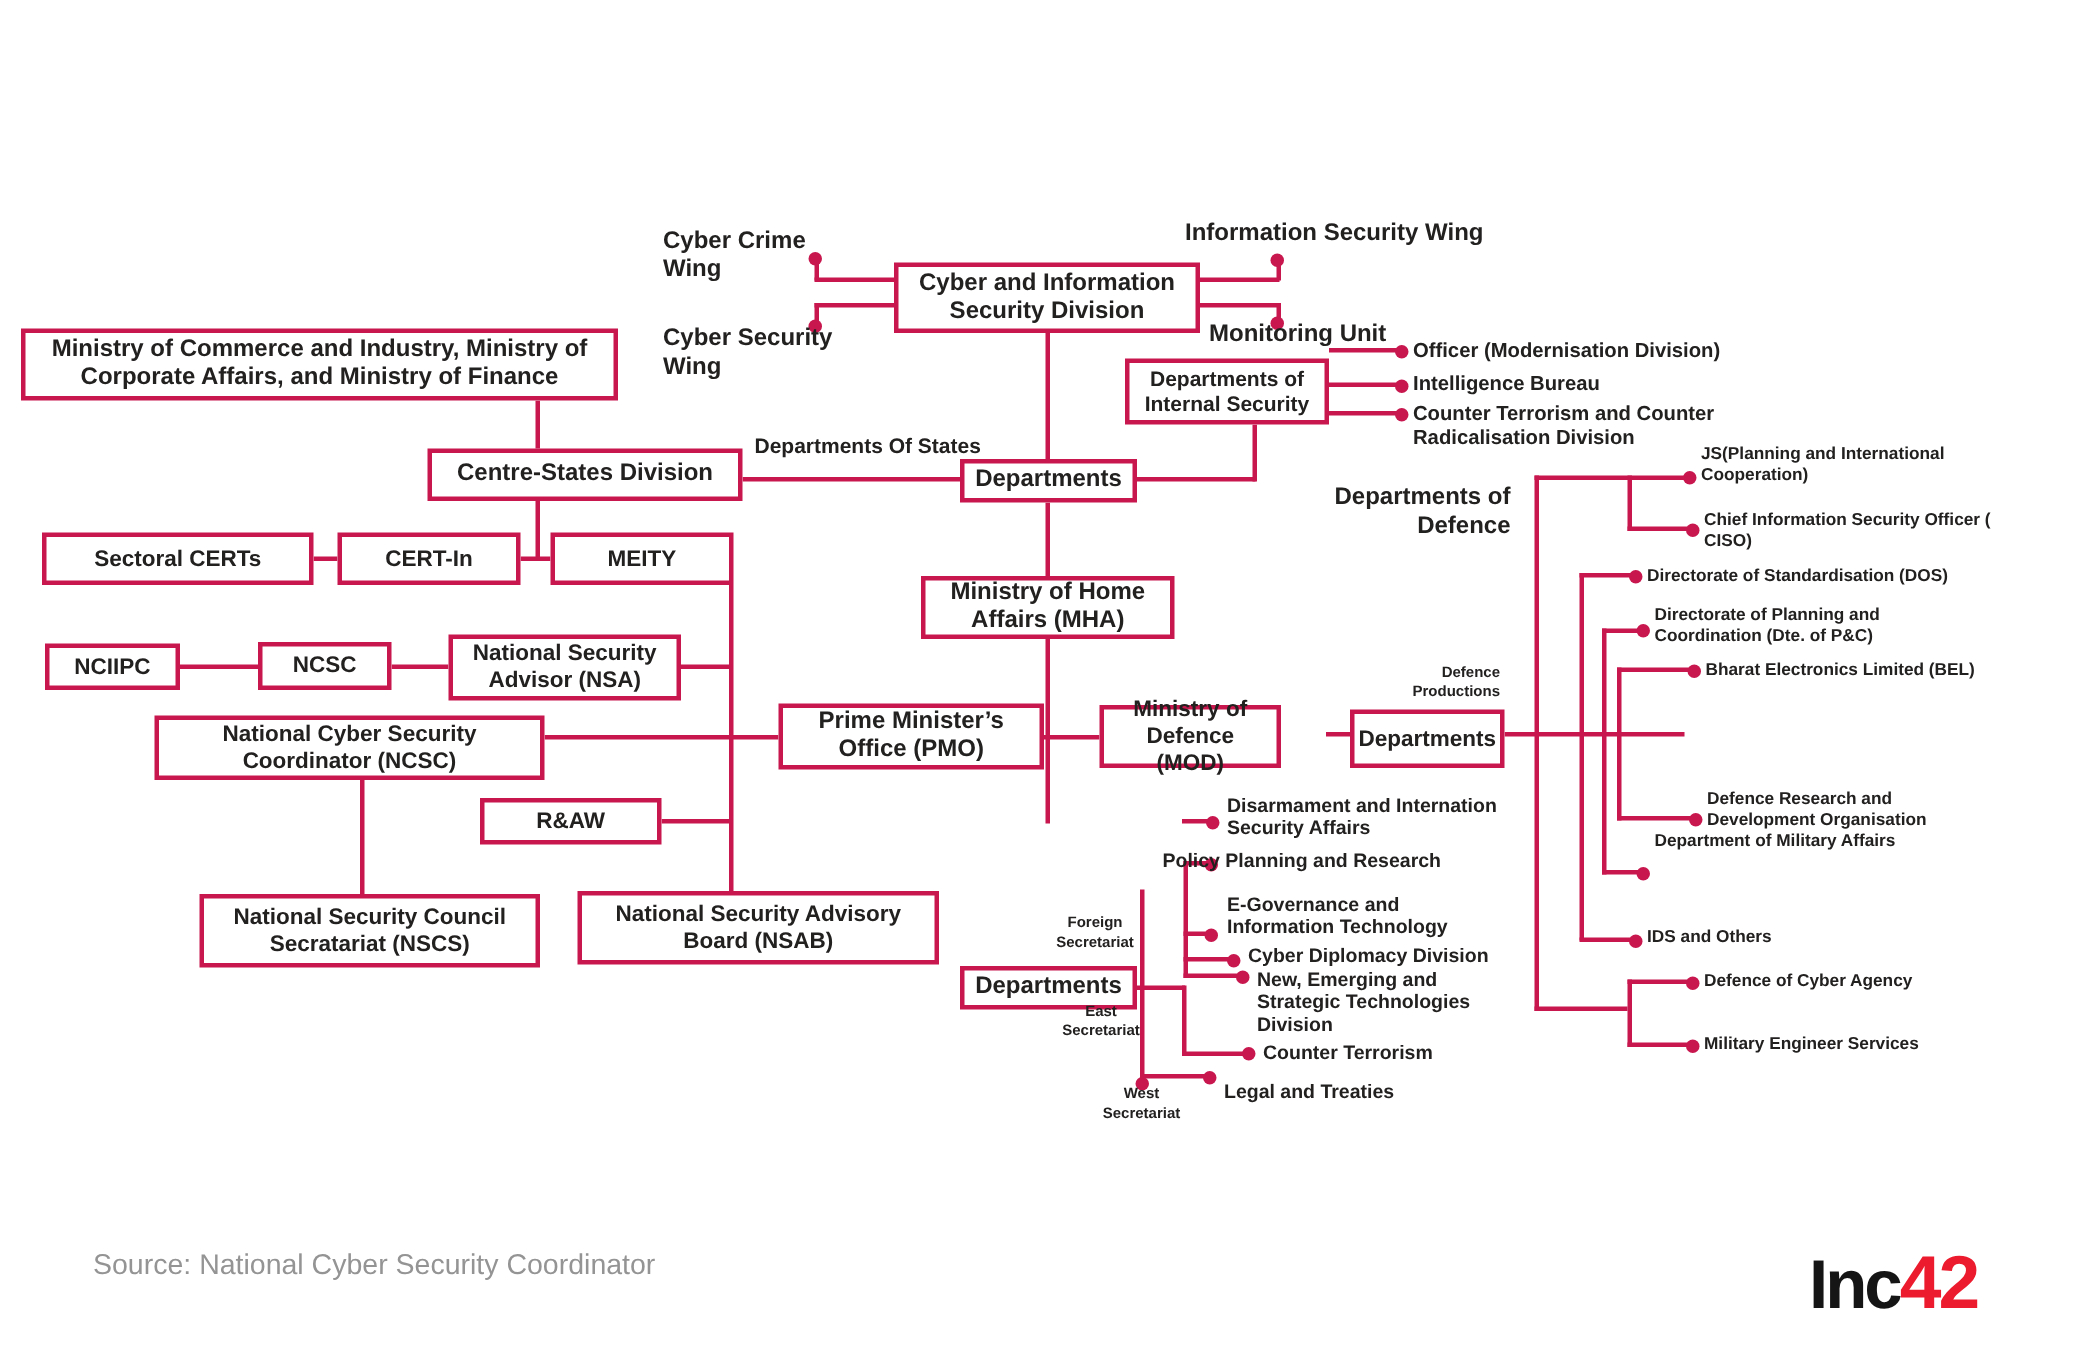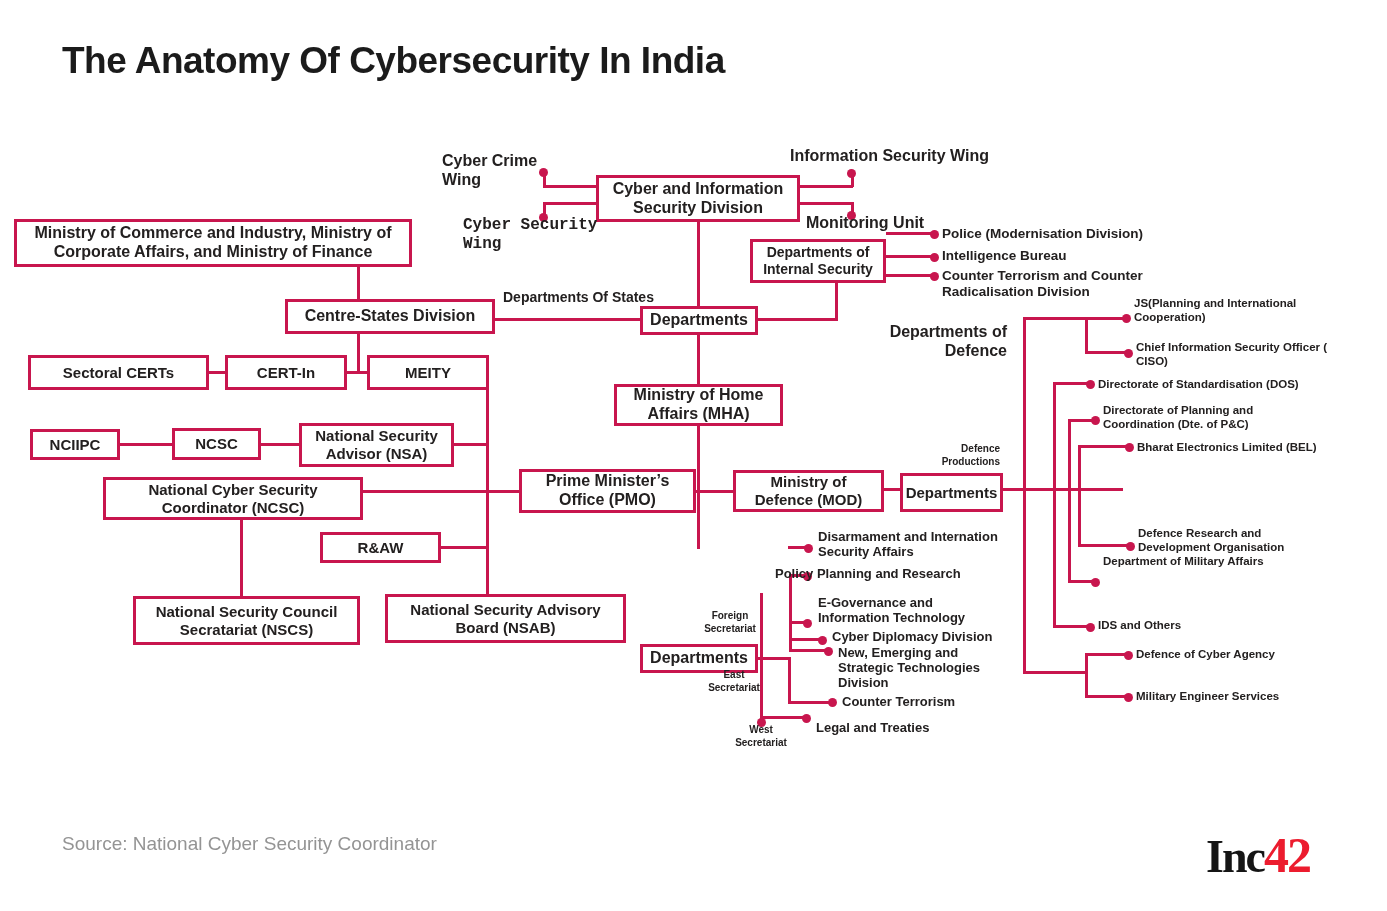--- a/index.html
+++ b/index.html
@@ -10,31 +10,30 @@
       display:flex;align-items:center;justify-content:center;text-align:center;
       font-weight:700;line-height:1.18;padding:1px 4px;}
   .lb{position:absolute;font-weight:700;line-height:1.2;}
   .f16{font-size:16px;} .f15{font-size:15px;} .f14{font-size:14px;}
   .f13{font-size:13px;line-height:1.16;} .f13b{font-size:13.5px;}
   .f12{font-size:11.5px;line-height:1.22;} .f10{font-size:10px;line-height:1.25;}
   .tr{text-align:right;} .tc{text-align:center;}
   .ln{position:absolute;background:#C8164E;}
   .dot{position:absolute;width:9px;height:9px;border-radius:50%;background:#C8164E;}
   .src{position:absolute;left:62px;top:833px;font-size:19px;color:#949494;font-weight:400;}
-  .logo{position:absolute;left:1206px;top:826px;font-family:Liberation Serif, serif;
+  .logo{position:absolute;left:1206px;top:826px;font-family:Liberation Sans, sans-serif;
         font-weight:700;font-size:46px;letter-spacing:-2px;white-space:nowrap;}
   .logo .n42{color:#EC1C2E;font-size:50px;}
   .logo .inc{color:#151515;}
 </style>
 </head>
 <body>
 
 <div id="stage">
 
-  <div class="title" style="left: 62px; top: 40px;">The Anatomy Of Cybersecurity In India</div>
 
   <div class="dot" style="left: 756.5px; top: 717.5px;"></div>
     <div class="dot" style="left: 801.5px; top: 713.5px;"></div>
     <div class="dot" style="left: 827.5px; top: 697.5px;"></div>
     <div class="dot" style="left: 823.5px; top: 646.5px;"></div>
     <div class="dot" style="left: 817.5px; top: 635.5px;"></div>
     <div class="dot" style="left: 802.5px; top: 618.5px;"></div>
     <div class="dot" style="left: 802.5px; top: 571.5px;"></div>
     <div class="dot" style="left: 803.5px; top: 543.5px;"></div>
     <div class="dot" style="left: 1123.5px; top: 692.5px;"></div>
@@ -120,32 +119,32 @@
   <div class="bx f16" style="left:640px;top:306px;width:118px;height:29px;">Departments</div>
   <div class="bx f15" style="left:28px;top:355px;width:181px;height:35px;">Sectoral CERTs</div>
   <div class="bx f15" style="left:225px;top:355px;width:122px;height:35px;">CERT-In</div>
   <div class="bx f15" style="left:367px;top:355px;width:122px;height:35px;">MEITY</div>
   <div class="bx f16" style="left:614px;top:384px;width:169px;height:42px;">Ministry of Home Affairs (MHA)</div>
   <div class="bx f15" style="left:30px;top:429px;width:90px;height:31px;">NCIIPC</div>
   <div class="bx f15" style="left:172px;top:428px;width:89px;height:32px;">NCSC</div>
   <div class="bx f15" style="left:103px;top:477px;width:260px;height:43px;">National Cyber Security Coordinator (NCSC)</div>
   <div class="bx f15" style="left:299px;top:423px;width:155px;height:44px;">National Security Advisor (NSA)</div>
   <div class="bx f16" style="left:519px;top:469px;width:177px;height:44px;">Prime Minister’s Office (PMO)</div>
-  <div class="bx f15" style="left:733px;top:470px;width:151px;height:42px;">Ministry of Defence (MOD)</div>
+  <div class="bx f15" style="left:733px;top:470px;width:121px;height:42px;">Ministry of Defence (MOD)</div>
   <div class="bx f15" style="left:900px;top:473px;width:103px;height:39px;">Departments</div>
   <div class="bx f15" style="left:320px;top:532px;width:121px;height:31px;">R&amp;AW</div>
   <div class="bx f15" style="left:133px;top:596px;width:227px;height:49px;">National Security Council Secratariat (NSCS)</div>
   <div class="bx f15" style="left:385px;top:594px;width:241px;height:49px;">National Security Advisory Board (NSAB)</div>
   <div class="bx f16" style="left:640px;top:644px;width:118px;height:29px;">Departments</div>
 
   <div class="lb f16" style="left:442px;top:151px;width:115px;">Cyber Crime Wing</div>
-  <div class="lb f16" style="left:463px;top:216px;width:135px;font-family:Liberation Mono, monospace;">Cyber Security Wing</div>
+  <div class="lb f16" style="left:442px;top:216px;width:135px;">Cyber Security Wing</div>
   <div class="lb f16" style="left:790px;top:146px;width:240px;">Information Security Wing</div>
   <div class="lb f16" style="left:806px;top:213px;width:160px;">Monitoring Unit</div>
-  <div class="lb f13b" style="left:942px;top:226px;width:260px;">Police (Modernisation Division)</div>
+  <div class="lb f13b" style="left:942px;top:226px;width:260px;">Officer (Modernisation Division)</div>
   <div class="lb f13b" style="left:942px;top:248px;width:200px;">Intelligence Bureau</div>
   <div class="lb f13b" style="left:942px;top:268px;width:248px;">Counter Terrorism and Counter Radicalisation Division</div>
   <div class="lb f14" style="left:503px;top:289px;width:180px;">Departments Of States</div>
   <div class="lb f16 tr" style="left:847px;top:322px;width:160px;">Departments of Defence</div>
   <div class="lb f10 tr" style="left:928px;top:443px;width:72px;">Defence Productions</div>
   <div class="lb f12" style="left:1134px;top:296px;width:185px;">JS(Planning and International Cooperation)</div>
   <div class="lb f12" style="left:1136px;top:340px;width:220px;">Chief Information Security Officer ( CISO)</div>
   <div class="lb f12" style="left:1098px;top:377px;width:260px;">Directorate of Standardisation (DOS)</div>
   <div class="lb f12" style="left:1103px;top:403px;width:182px;">Directorate of Planning and Coordination (Dte. of P&amp;C)</div>
   <div class="lb f12" style="left:1137px;top:440px;width:230px;">Bharat Electronics Limited (BEL)</div>

